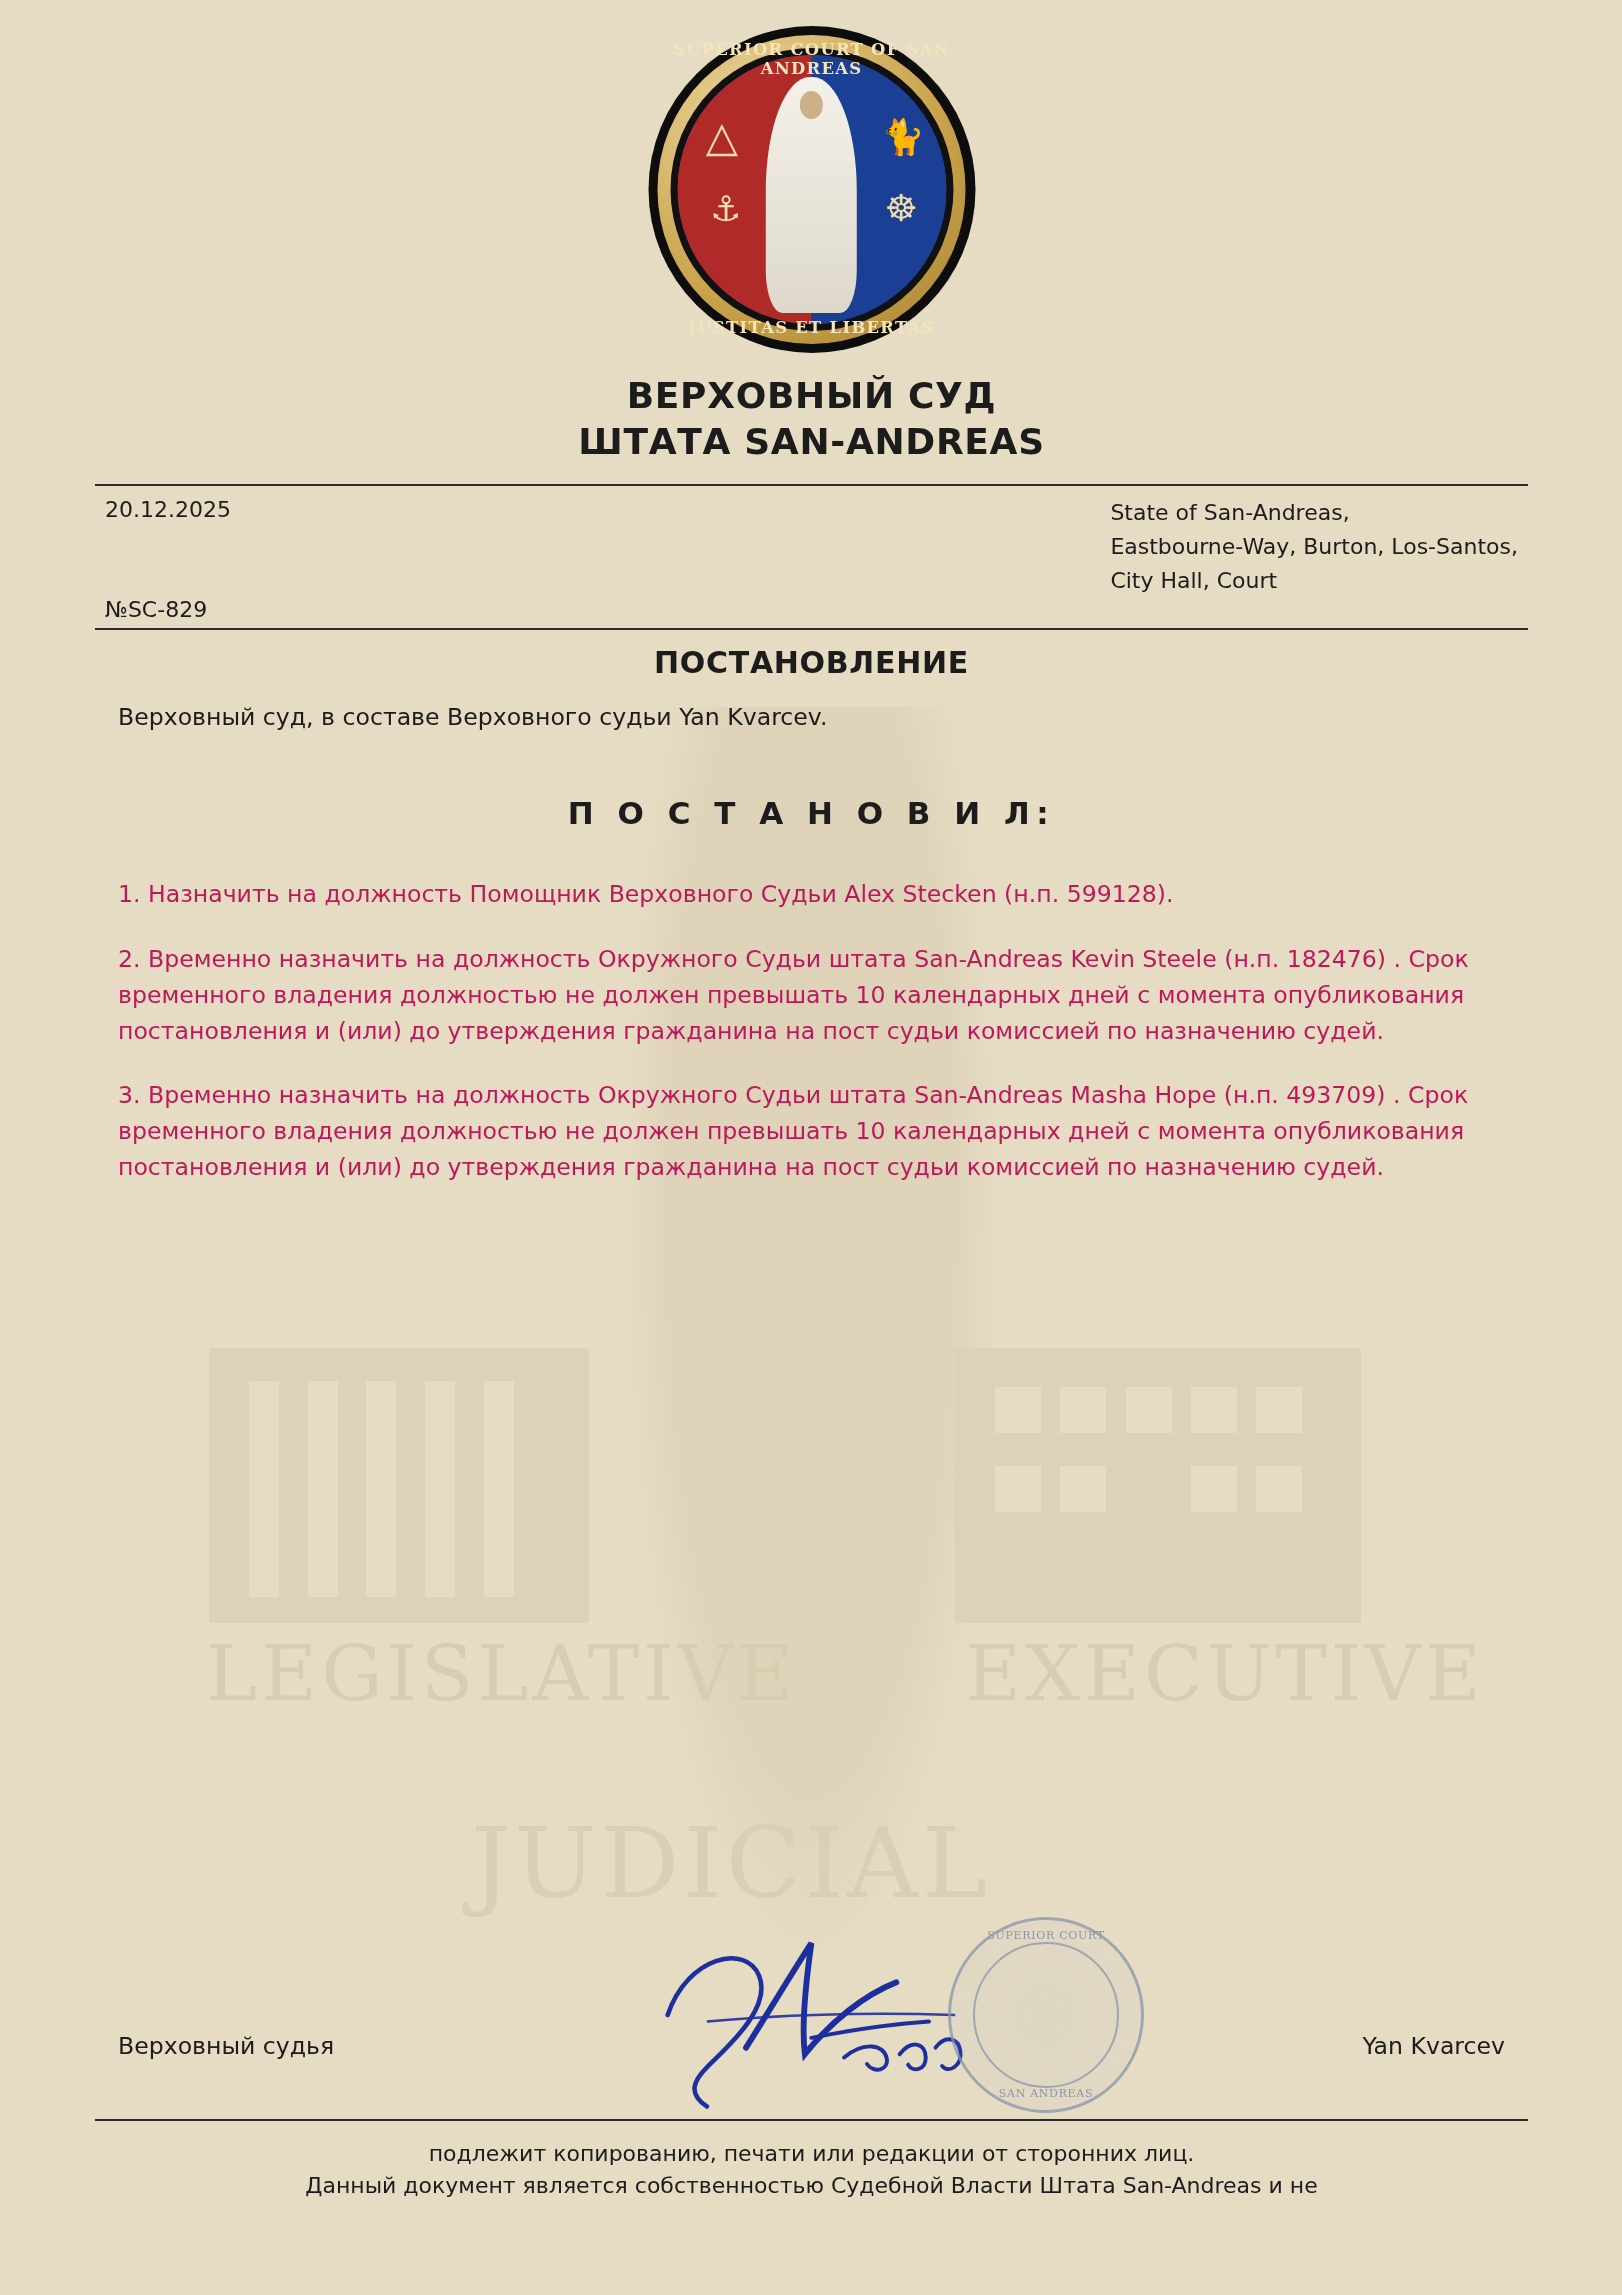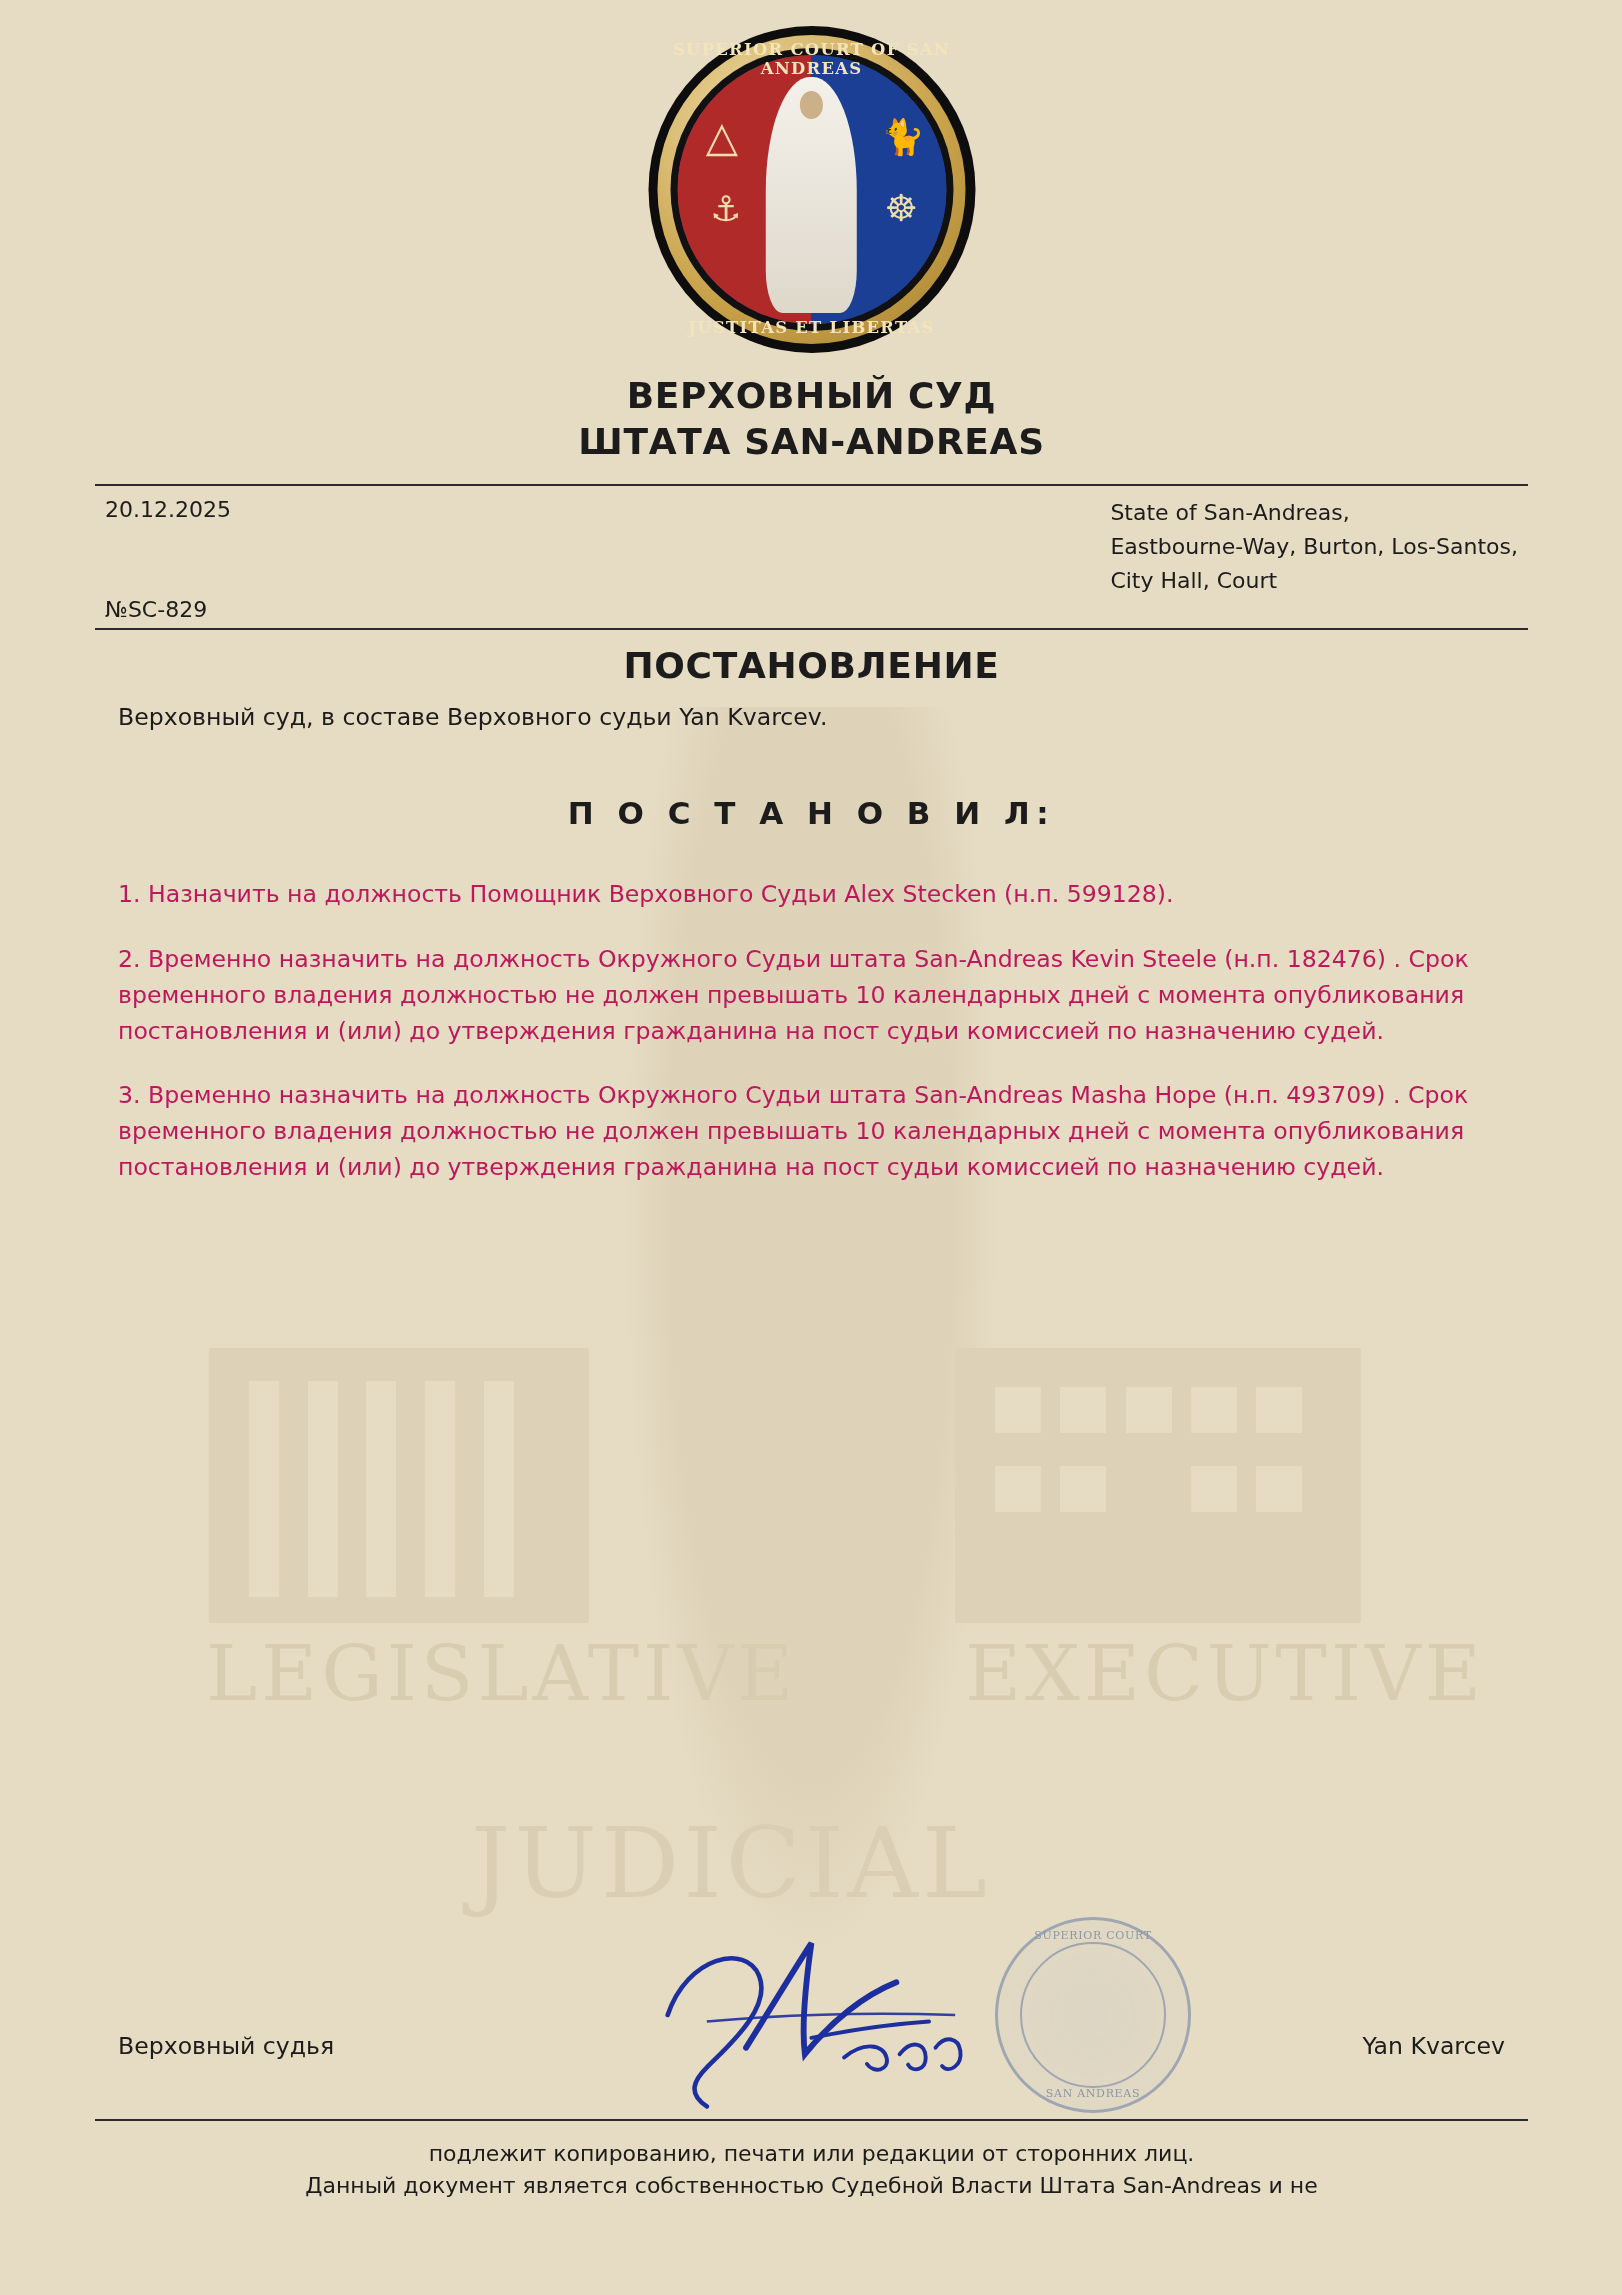--- a/index.html
+++ b/index.html
@@ -196,21 +196,21 @@
   
   .heading-center {
     position: absolute;
     left: 0; right: 0;
     text-align: center;
     font-weight: bold;
     color: #1c1c1c;
   }
   .h-postanovlenie {
     top: 645px;
-    font-size: 36px;
+    font-size: 30px;
     letter-spacing: 0.7px;
   }
   .intro {
     position: absolute;
     top: 703px;
     left: 118px;
     right: 118px;
     font-size: 23.6px;
     color: #1c1c1c;
   }
@@ -248,21 +248,21 @@
   .signature {
     position: absolute;
     left: 648px;
     top: 1917px;
     width: 366px;
     height: 196px;
     pointer-events: none;
   }
   .stamp {
     position: absolute;
-    left: 995px;
+    left: 948px;
     top: 1917px;
     width: 196px;
     height: 196px;
     border-radius: 50%;
     border: 3.9px solid #8794ad;
     opacity: .75;
     box-sizing: border-box;
     background: radial-gradient(circle at 50% 50%, rgba(160,172,196,.18), rgba(160,172,196,.05));
   }
   .stamp-inner {

